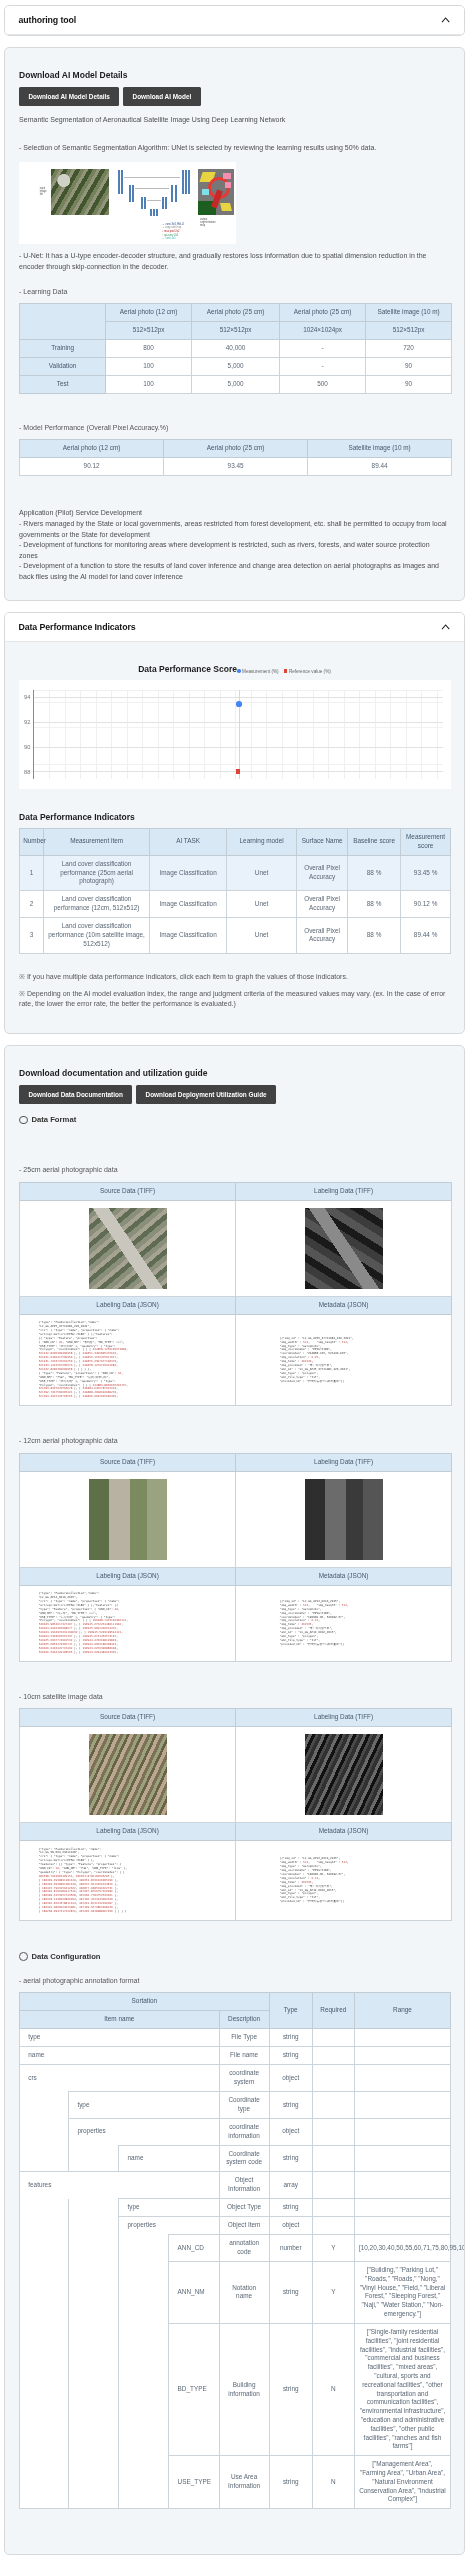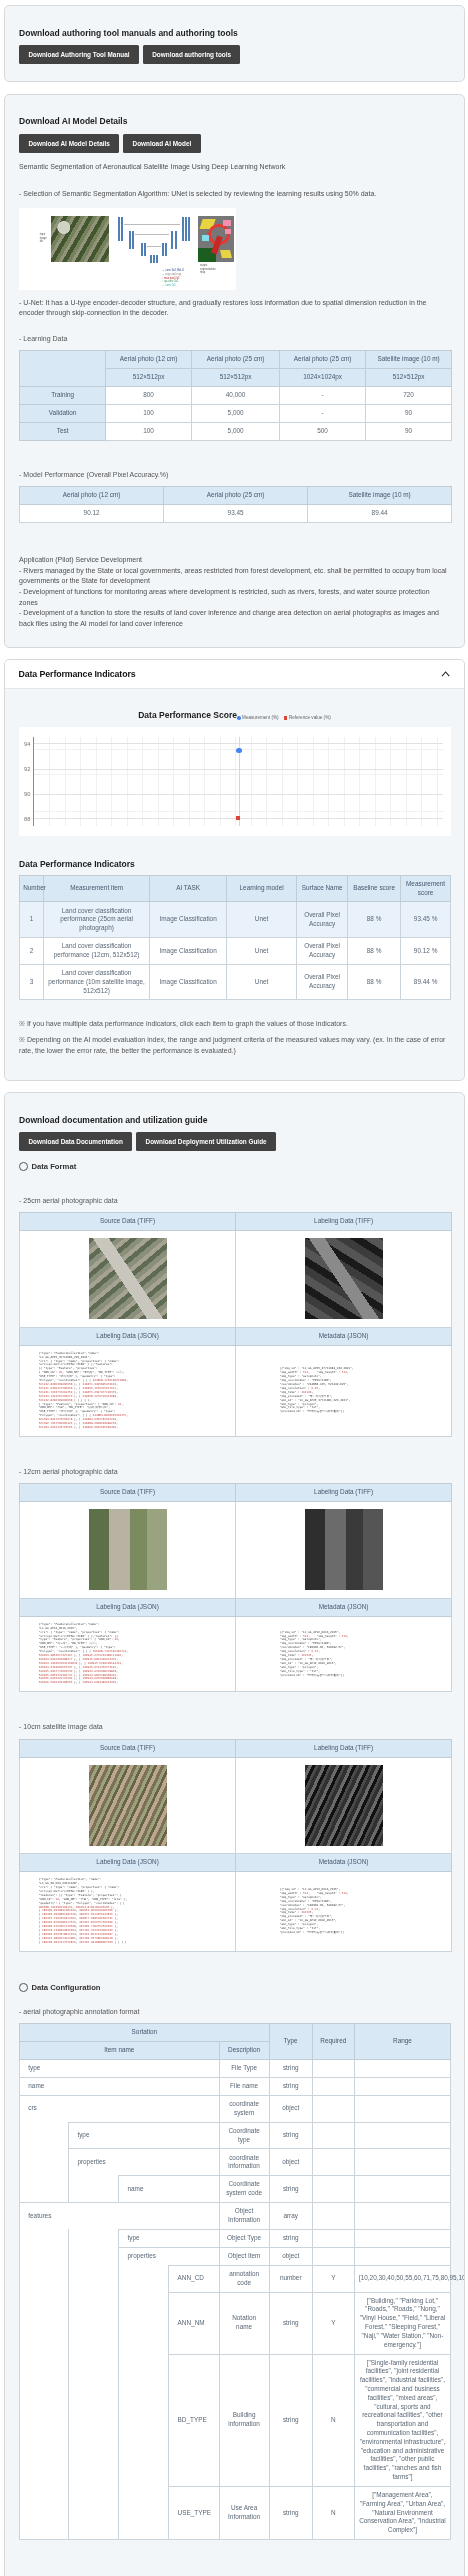--- a/index.html
+++ b/index.html
@@ -85,26 +85,25 @@
   
   .note{font-size:7px;color:#555;line-height:10.3px;margin:0 0 6.2px 0}
   .applines div{font-size:7px;color:#4d4d4d;line-height:10.6px}
 </style>
 </head>
 <body>
 
 <main>
 
   <section class="card">
-    <div class="card-b">
-      <h3 class="dl-h">Download authoring tool manuals and authoring tools</h3>
-      <div class="btnrow">
-        <button class="btn">Download Authoring Tool Manual</button>
-        <button class="btn">Download authoring tools</button>
-      </div>
+    <div class="card-h">
+      <h2>authoring tool</h2>
+      <svg class="chev" viewBox="0 0 18 12">
+          <polyline points="2,10 9,2 16,10" fill="none" stroke="#222" stroke-width="2"></polyline>
+        </svg>
     </div>
   </section>
 
   <section class="card">
     <div class="card-b">
       <h3 class="dl-h">Download AI Model Details</h3>
       <div class="btnrow">
         <button class="btn">Download AI Model Details</button>
         <button class="btn">Download AI Model</button>
       </div>
@@ -344,21 +343,21 @@
   </section>
 
   <section class="card">
     <div class="card-b">
       <h3 class="dl-h">Download documentation and utilization guide</h3>
       <div class="btnrow" style="margin-bottom:11.3px">
         <button class="btn">Download Data Documentation</button>
         <button class="btn">Download Deployment Utilization Guide</button>
       </div>
 
-      <p class="circ-h" style="margin-bottom:26px">
+      <p class="circ-h" style="margin-bottom:42px">
         <span class="ring"></span>
         <span>Data Format</span>
       </p>
 
       <div id="format-sections">
           <p class="dash-h">- 25cm aerial photographic data</p>
           <table class="tbl" style="margin-bottom: 31px;">
             <colgroup>
               <col style="width: 216px;">
               <col style="width: 216px;">

